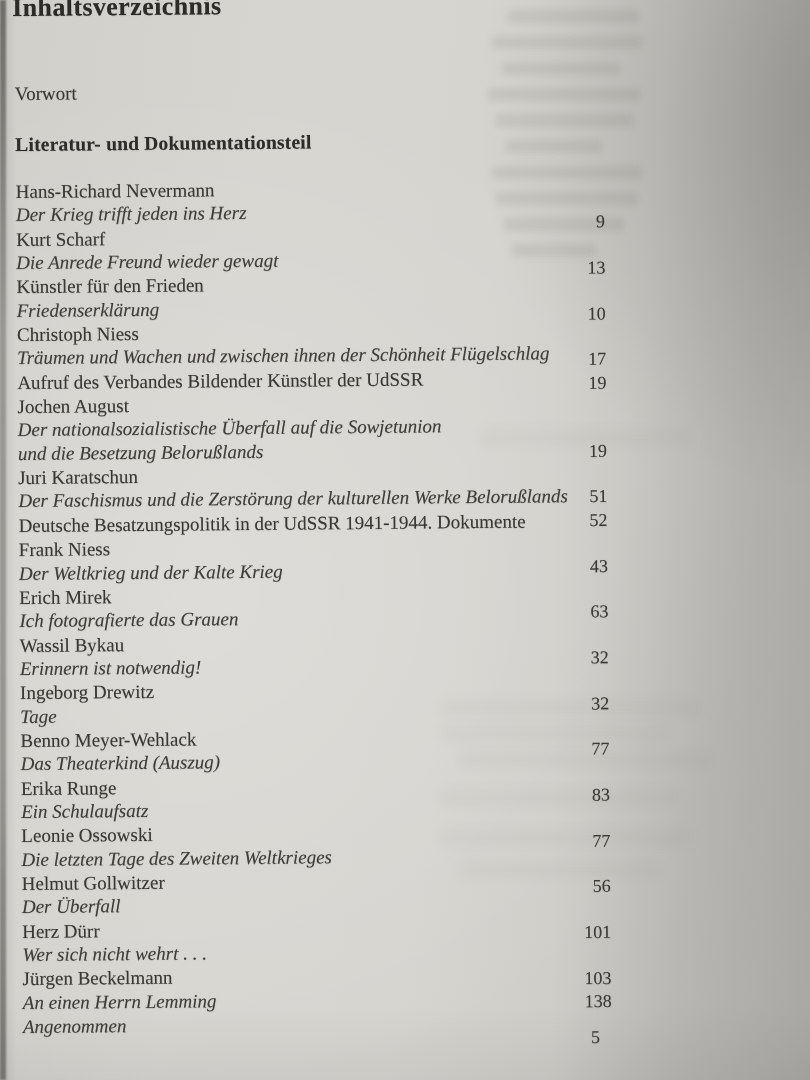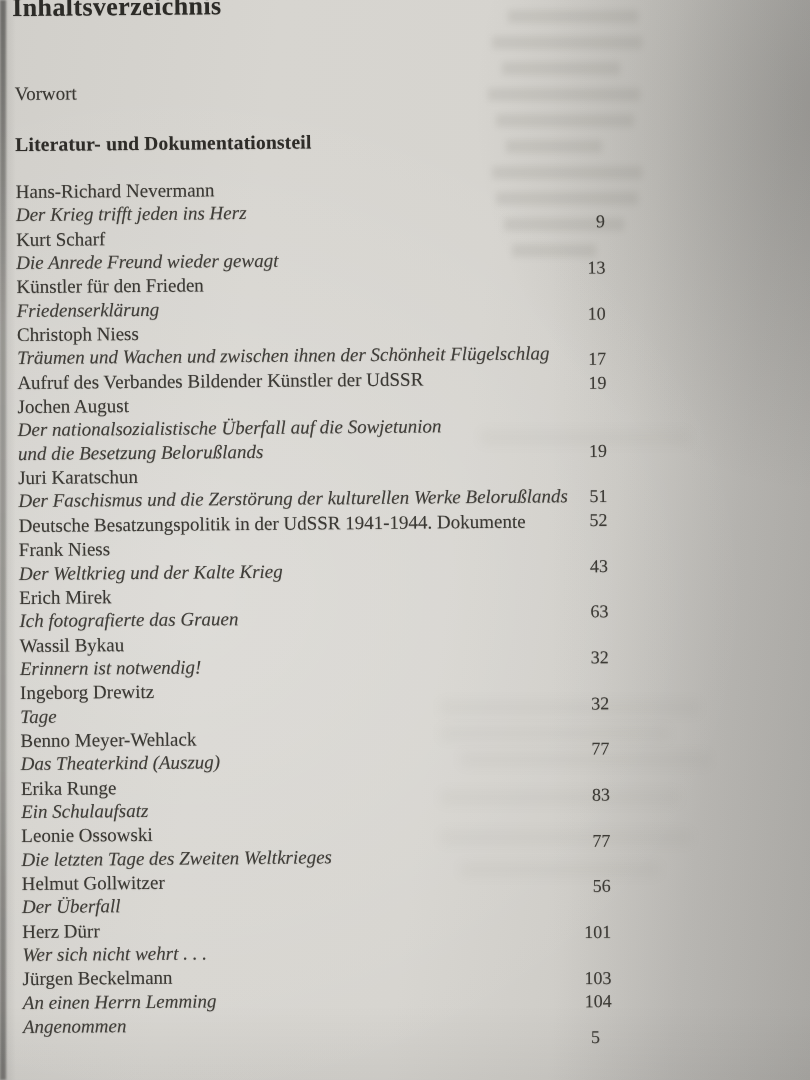--- a/index.html
+++ b/index.html
@@ -238,21 +238,21 @@
         </div>
         <div class="row" style="--i: 34;">
           <span class="t">Jürgen Beckelmann</span>
         </div>
         <div class="row" style="--i: 35;">
           <span class="t it">An einen Herrn Lemming</span>
           <span class="num" style="--i: 35;">103</span>
         </div>
         <div class="row" style="--i: 36;">
           <span class="t it">Angenommen</span>
-          <span class="num" style="--i: 36;">104</span>
+          <span class="num" style="--i: 36;">138</span>
         </div>
       </div>
 
     <div class="footer-num">5</div>
   </div>
 
   <div class="left-edge"></div>
 </div>
 
 </body></html>

